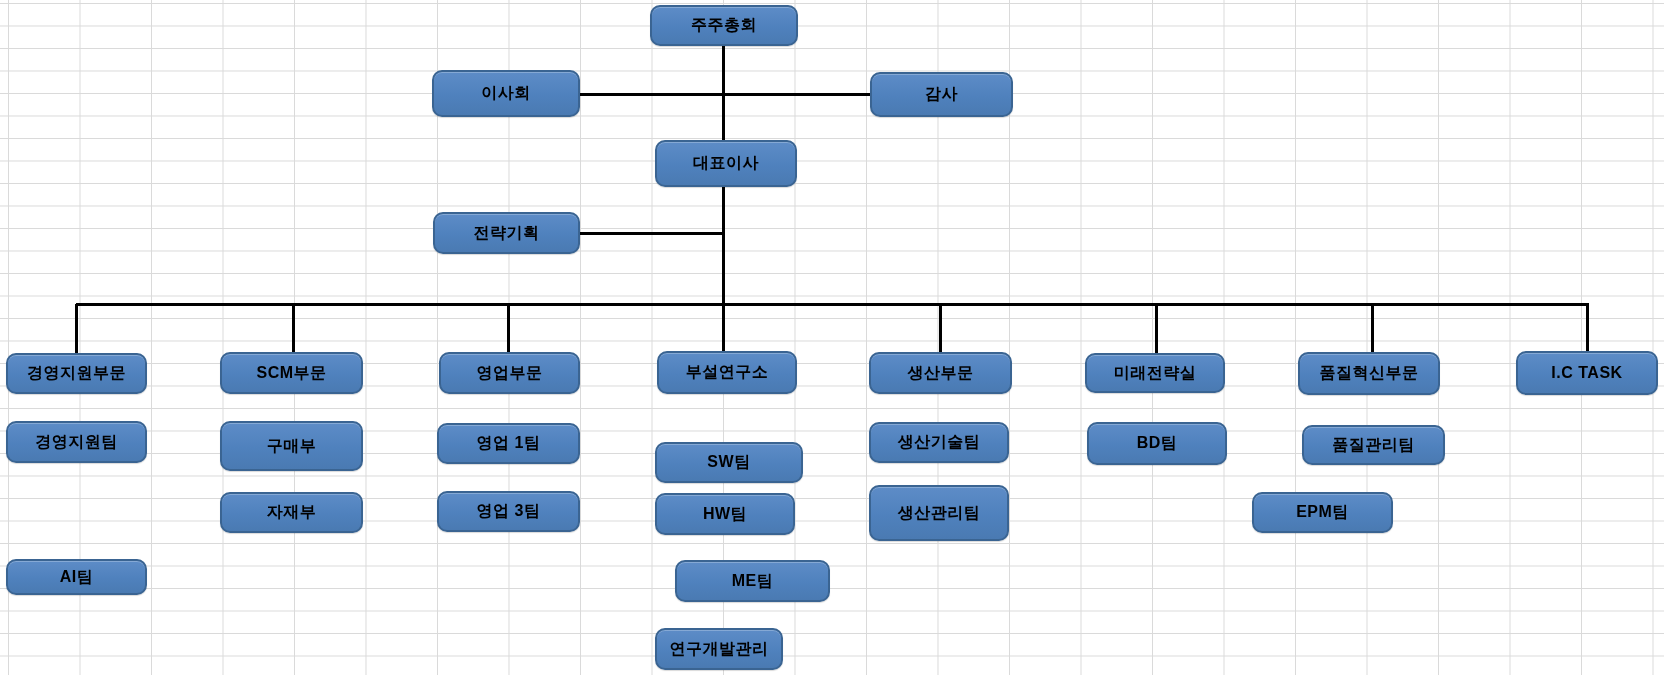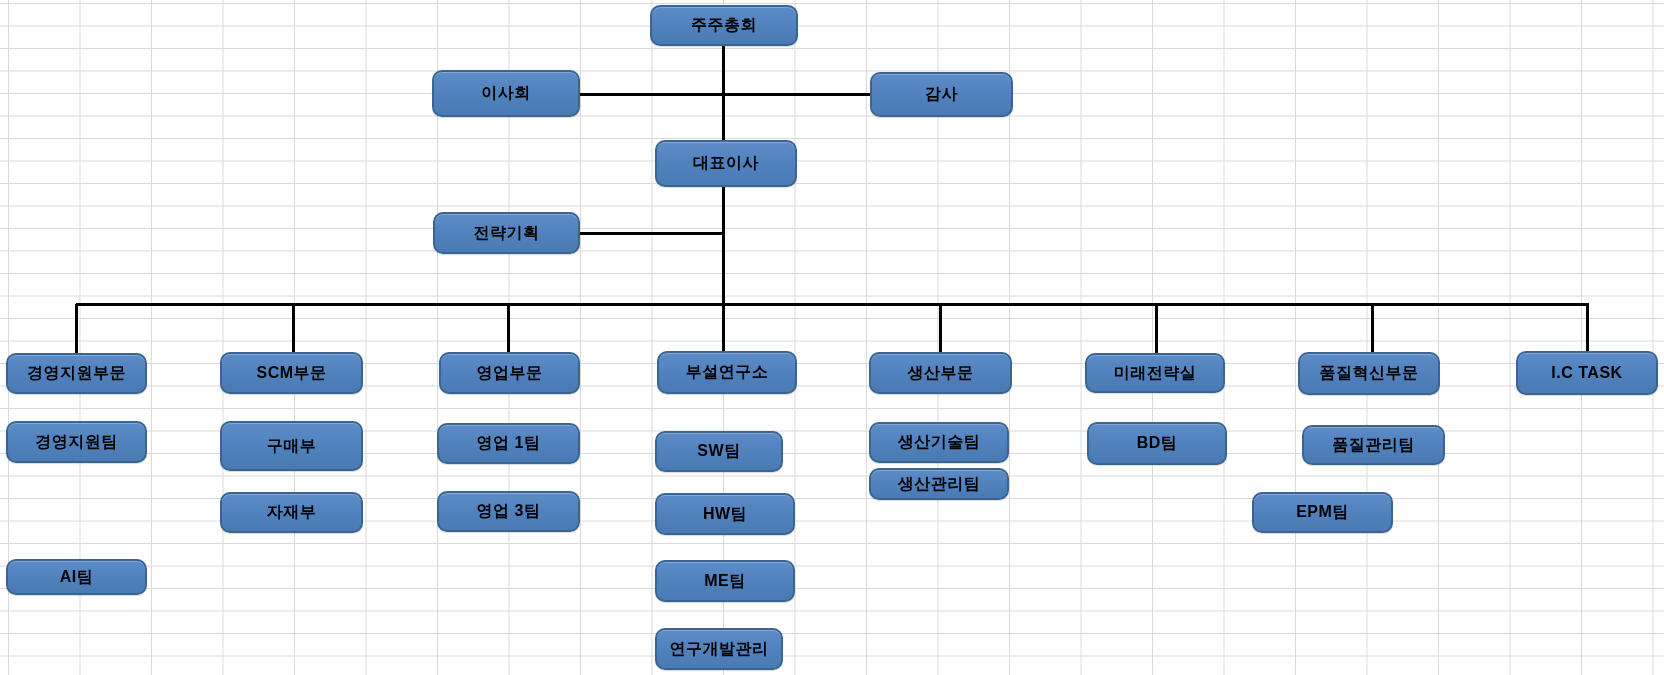--- a/index.html
+++ b/index.html
@@ -68,26 +68,26 @@
 
   <div class="node" style="left:6px;top:421px;width:141px;height:42px">경영지원팀</div>
   <div class="node" style="left:6px;top:559px;width:141px;height:36px">AI팀</div>
 
   <div class="node" style="left:220px;top:421px;width:143px;height:50px">구매부</div>
   <div class="node" style="left:220px;top:492px;width:143px;height:41px">자재부</div>
 
   <div class="node" style="left:437px;top:423px;width:143px;height:41px">영업 1팀</div>
   <div class="node" style="left:437px;top:491px;width:143px;height:41px">영업 3팀</div>
 
-  <div class="node" style="left:655px;top:431px;width:128px;height:41px">SW팀</div>
+  <div class="node" style="left:655px;top:442px;width:148px;height:41px">SW팀</div>
   <div class="node" style="left:655px;top:493px;width:140px;height:42px">HW팀</div>
-  <div class="node" style="left:655px;top:560px;width:140px;height:42px">ME팀</div>
+  <div class="node" style="left:675px;top:560px;width:155px;height:42px">ME팀</div>
   <div class="node" style="left:655px;top:628px;width:128px;height:42px">연구개발관리</div>
 
   <div class="node" style="left:869px;top:422px;width:140px;height:41px">생산기술팀</div>
-  <div class="node" style="left:869px;top:468px;width:140px;height:32px">생산관리팀</div>
+  <div class="node" style="left:869px;top:485px;width:140px;height:56px">생산관리팀</div>
 
   <div class="node" style="left:1087px;top:422px;width:140px;height:43px">BD팀</div>
 
   <div class="node" style="left:1302px;top:425px;width:143px;height:40px">품질관리팀</div>
   <div class="node" style="left:1252px;top:492px;width:141px;height:41px">EPM팀</div>
 
 </div>
 
 </body></html>

